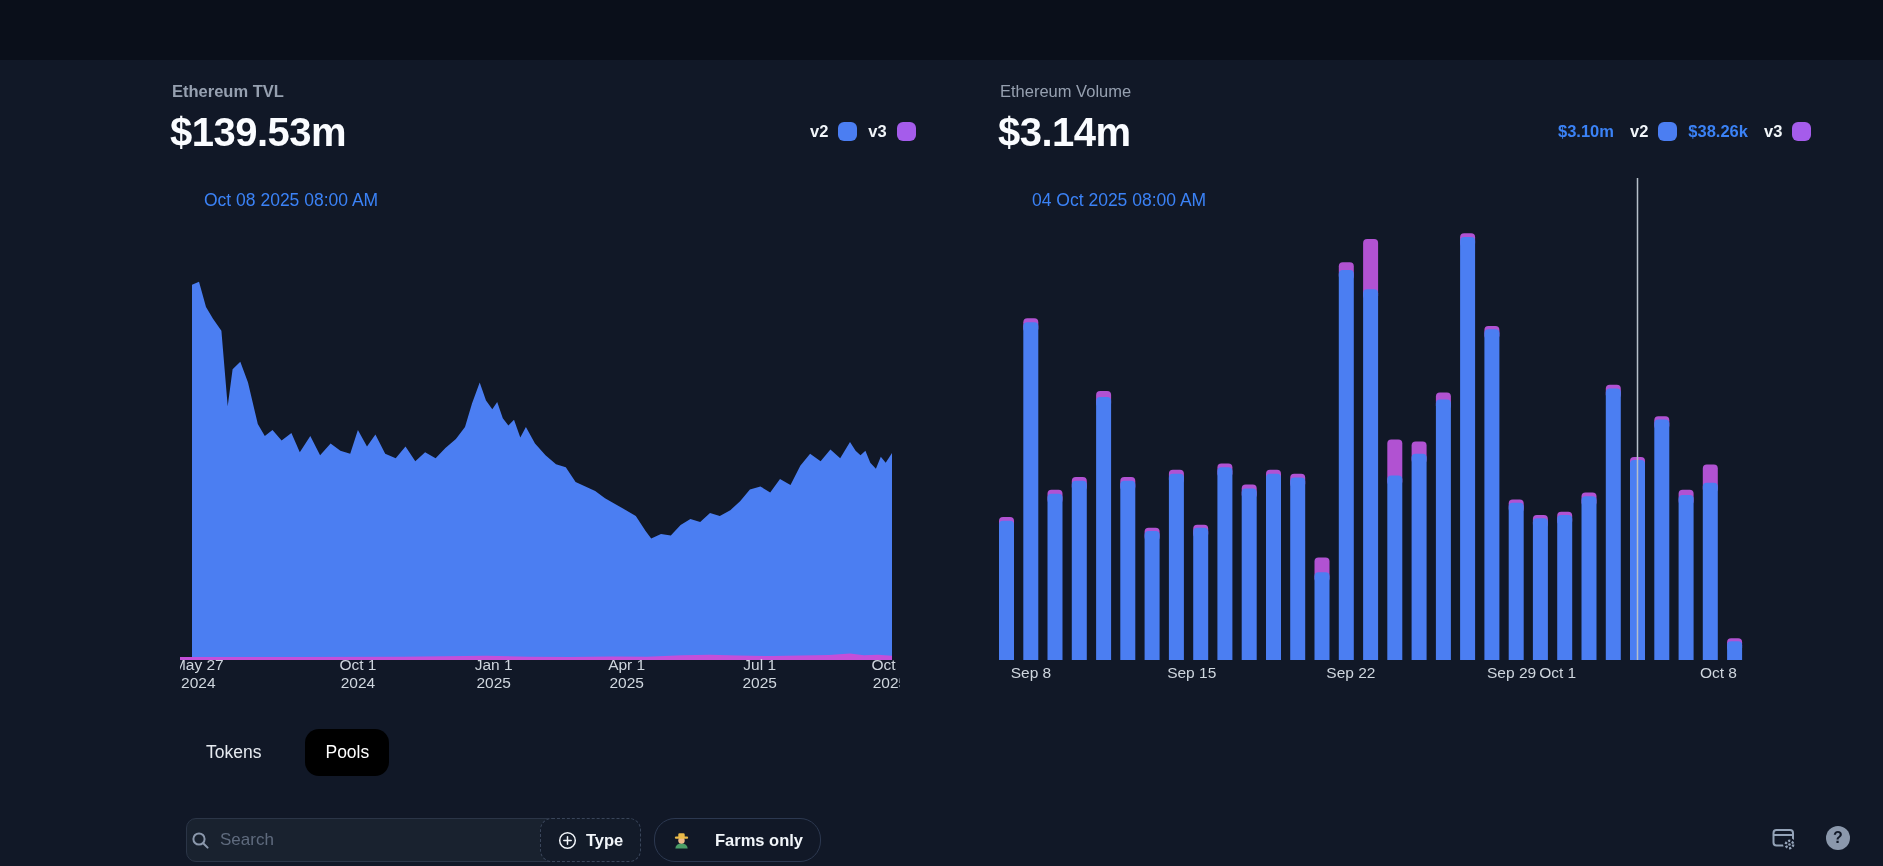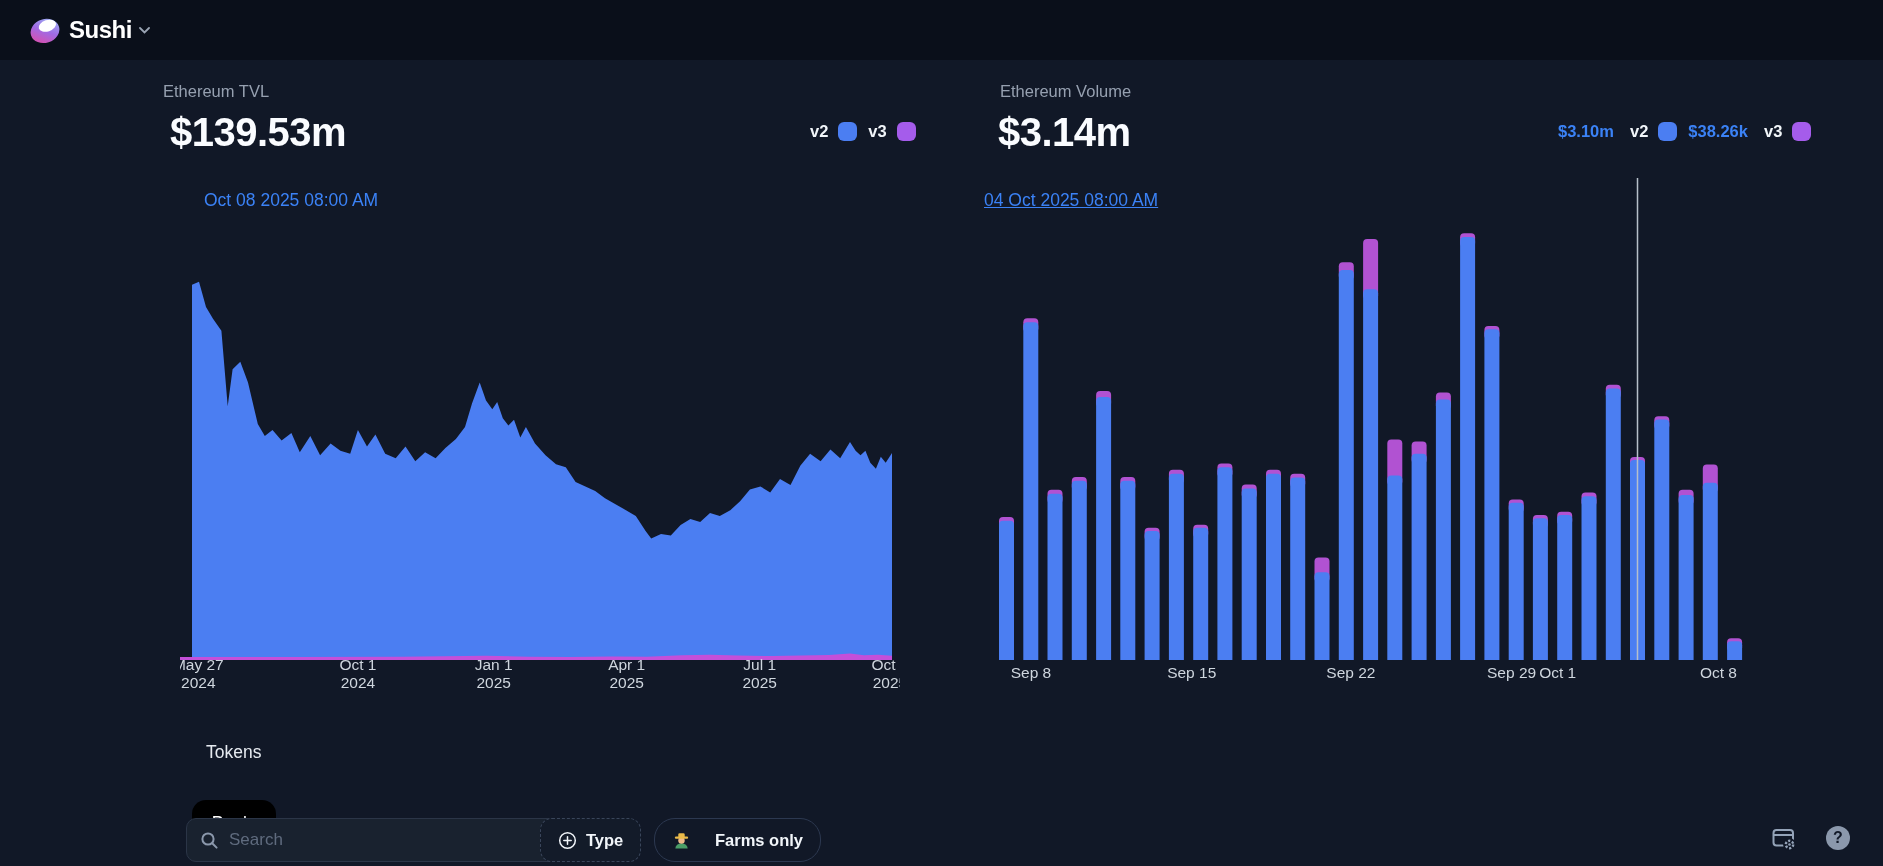--- a/index.html
+++ b/index.html
@@ -33,29 +33,29 @@
   .c-value { position:absolute; font-size:40px; font-weight:700; color:#fafcff; letter-spacing:-0.5px; }
   .c-date  { position:absolute; font-size:17.5px; color:#3b82f6;margin-left:32px; }
   .legend { position:absolute; display:flex; gap:11px; }
   .legend-row { display:flex; align-items:center; justify-content:flex-end; gap:10px; }
   .legend-val { font-size:16.5px; font-weight:600; color:#3b82f6; }
   .legend-lab { font-size:16.5px; font-weight:600; color:#f1f5f9; }
   .sq { width:19px; height:19px; border-radius:6px; }
   svg.chart { position:absolute; }
   .tick { font-size:15.5px; fill:#cfd6de; text-anchor:middle; font-family:"Liberation Sans", sans-serif; }
   
-  .tabs { position:absolute; left:186px; top:729px; display:flex; align-items:center; gap:24px;flex-direction:column; }
+  .tabs { position:absolute; left:186px; top:729px; display:flex; align-items:center; gap:24px; }
   .tab { font-size:17.5px; font-weight:500; color:#e6eaf0; background:transparent; border:none;
          padding:13px 20px; border-radius:14px; cursor:pointer; font-family:"Liberation Sans", sans-serif;}
   .tab.active { background:#000000; font-weight:400; color:#ffffff; }
   
   .search-box {
     position:absolute; left:186px; top:818px; width:400px; height:44px;
     background:#19222f; border:1px solid #2b3547; border-radius:10px;
-    display:flex; align-items:center; padding:0 13px; gap:10px;
+    display:flex; align-items:center; padding:0 4px; gap:10px;
   }
   .search-box input {
     background:transparent; border:none; outline:none; color:#e2e8f0;
     font-size:17px; width:100%; font-family:"Liberation Sans", sans-serif;
   }
   .search-box input::placeholder { color:#5f6b7e; }
   .type-btn {
     position:absolute; left:540px; top:818px; height:44px; padding:0 17px;
     background:#131b29; border:1.5px dashed #39455a; border-radius:12px;
     display:flex; align-items:center; gap:9px; font-size:16.5px; font-weight:600; color:#f1f5f9;
@@ -71,48 +71,27 @@
   .help-ic {
     position:absolute; left:1826px; top:826px; width:24px; height:24px; border-radius:50%;
     background:#8b98ac; color:#111827; font-size:16px; font-weight:700;
     display:flex; align-items:center; justify-content:center; cursor:pointer;
   }
 </style>
 </head>
 <body>
 
 <div class="nav">
-  <div class="logo-wrap">
-    <span style="display:inline-flex;">
-      <svg width="34" height="34" viewBox="0 0 36 36">
-        <defs>
-          <linearGradient id="lg1" x1="0" y1="1" x2="1" y2="0">
-            <stop offset="0" stop-color="#e8489f"></stop>
-              <stop offset="0.5" stop-color="#a06ae4"></stop>
-              <stop offset="1" stop-color="#9cc3f7"></stop>
-          </linearGradient>
-        </defs>
-        <ellipse cx="18" cy="19" rx="15.5" ry="12.5" transform="rotate(-18 18 19)" fill="url(#lg1)"></ellipse>
-        <ellipse cx="20.5" cy="13.5" rx="9.5" ry="6" transform="rotate(-18 20.5 13.5)" fill="#ffffff"></ellipse>
-      </svg>
-    </span>
-    <span class="logo-text">Sushi</span>
-    <span class="chev">
-      <svg width="11" height="7" viewBox="0 0 11 7">
-          <polyline points="1,1 5.5,5.5 10,1" fill="none" stroke="currentColor" stroke-width="1.8" stroke-linecap="round"></polyline>
-        </svg>
-    </span>
-  </div>
 
 
   <div class="nav-right">
   </div>
 </div>
 
-<div class="c-label" style="left:163px; top:82px;">Ethereum TVL</div>
+<div class="c-label" style="left:172px; top:82px;font-weight:bold;">Ethereum TVL</div>
 <div class="c-value" style="left:170px; top:110px;">$139.53m</div>
 <div class="c-date" style="left:172px; top:190px;">Oct 08 2025 08:00 AM</div>
 
 <div class="legend" style="left:810px; top:122px; width:96px;">
   <div class="legend-row">
     <span class="legend-lab">v2</span>
     <span class="sq" style="background: rgb(75, 126, 242);"></span>
   </div>
   <div class="legend-row">
     <span class="legend-lab">v3</span>
@@ -126,21 +105,21 @@
     <text x="18.3" y="455" class="tick"><tspan x="18.3">May 27</tspan><tspan x="18.3" dy="18">2024</tspan></text>
     <text x="177.9" y="455" class="tick"><tspan x="177.9">Oct 1</tspan><tspan x="177.9" dy="18">2024</tspan></text>
     <text x="313.7" y="455" class="tick"><tspan x="313.7">Jan 1</tspan><tspan x="313.7" dy="18">2025</tspan></text>
     <text x="446.7" y="455" class="tick"><tspan x="446.7">Apr 1</tspan><tspan x="446.7" dy="18">2025</tspan></text>
     <text x="579.7" y="455" class="tick"><tspan x="579.7">Jul 1</tspan><tspan x="579.7" dy="18">2025</tspan></text>
     <text x="709.9" y="455" class="tick"><tspan x="709.9">Oct 8</tspan><tspan x="709.9" dy="18">2025</tspan></text>
   </svg>
 
 <div class="c-label" style="left:1000px; top:82px;">Ethereum Volume</div>
 <div class="c-value" style="left:998px; top:110px;">$3.14m</div>
-<div class="c-date" style="left:952px; top:190px;text-decoration:underline;">04 Oct 2025 08:00 AM</div>
+<div class="c-date" style="left:1000px; top:190px;">04 Oct 2025 08:00 AM</div>
 
 <div class="legend" style="left:1558px; top:122px; width:190px;">
   <div class="legend-row">
     <span class="legend-val">$3.10m</span>
     <span class="legend-lab" style="margin-left:6px;">v2</span>
     <span class="sq" style="background: rgb(75, 126, 242);"></span>
   </div>
   <div class="legend-row">
     <span class="legend-val">$38.26k</span>
     <span class="legend-lab" style="margin-left:6px;">v3</span>

